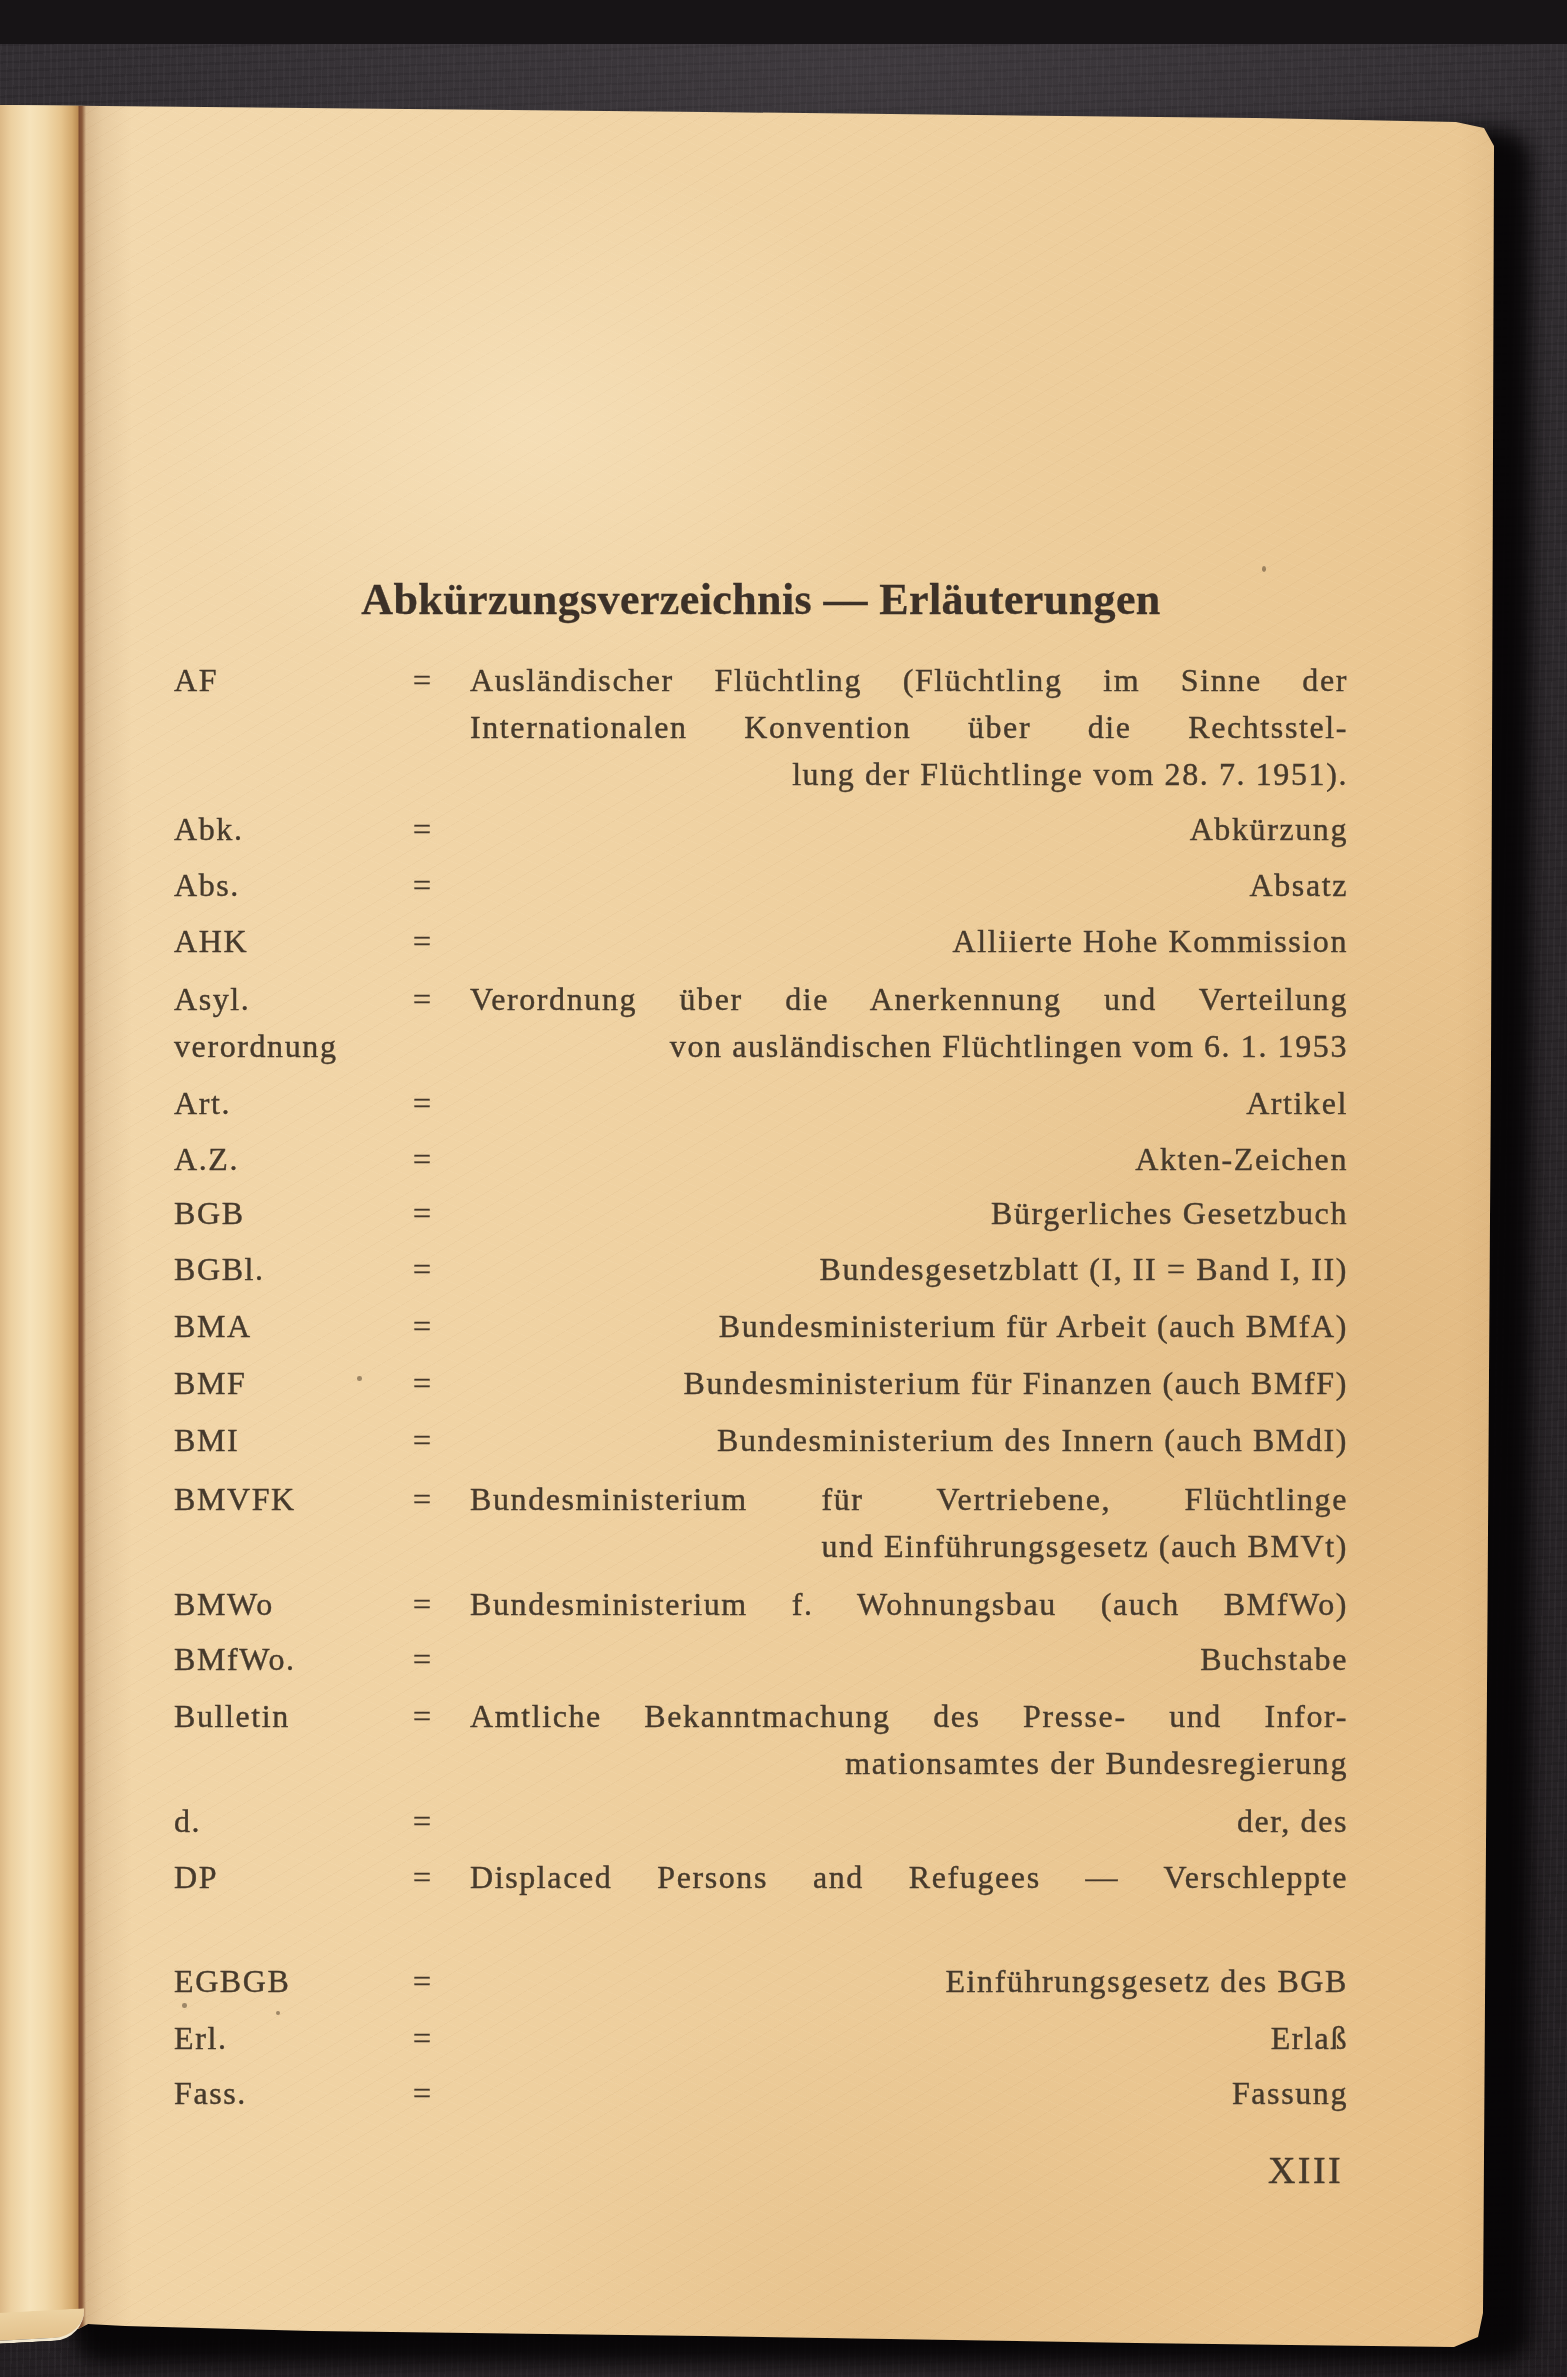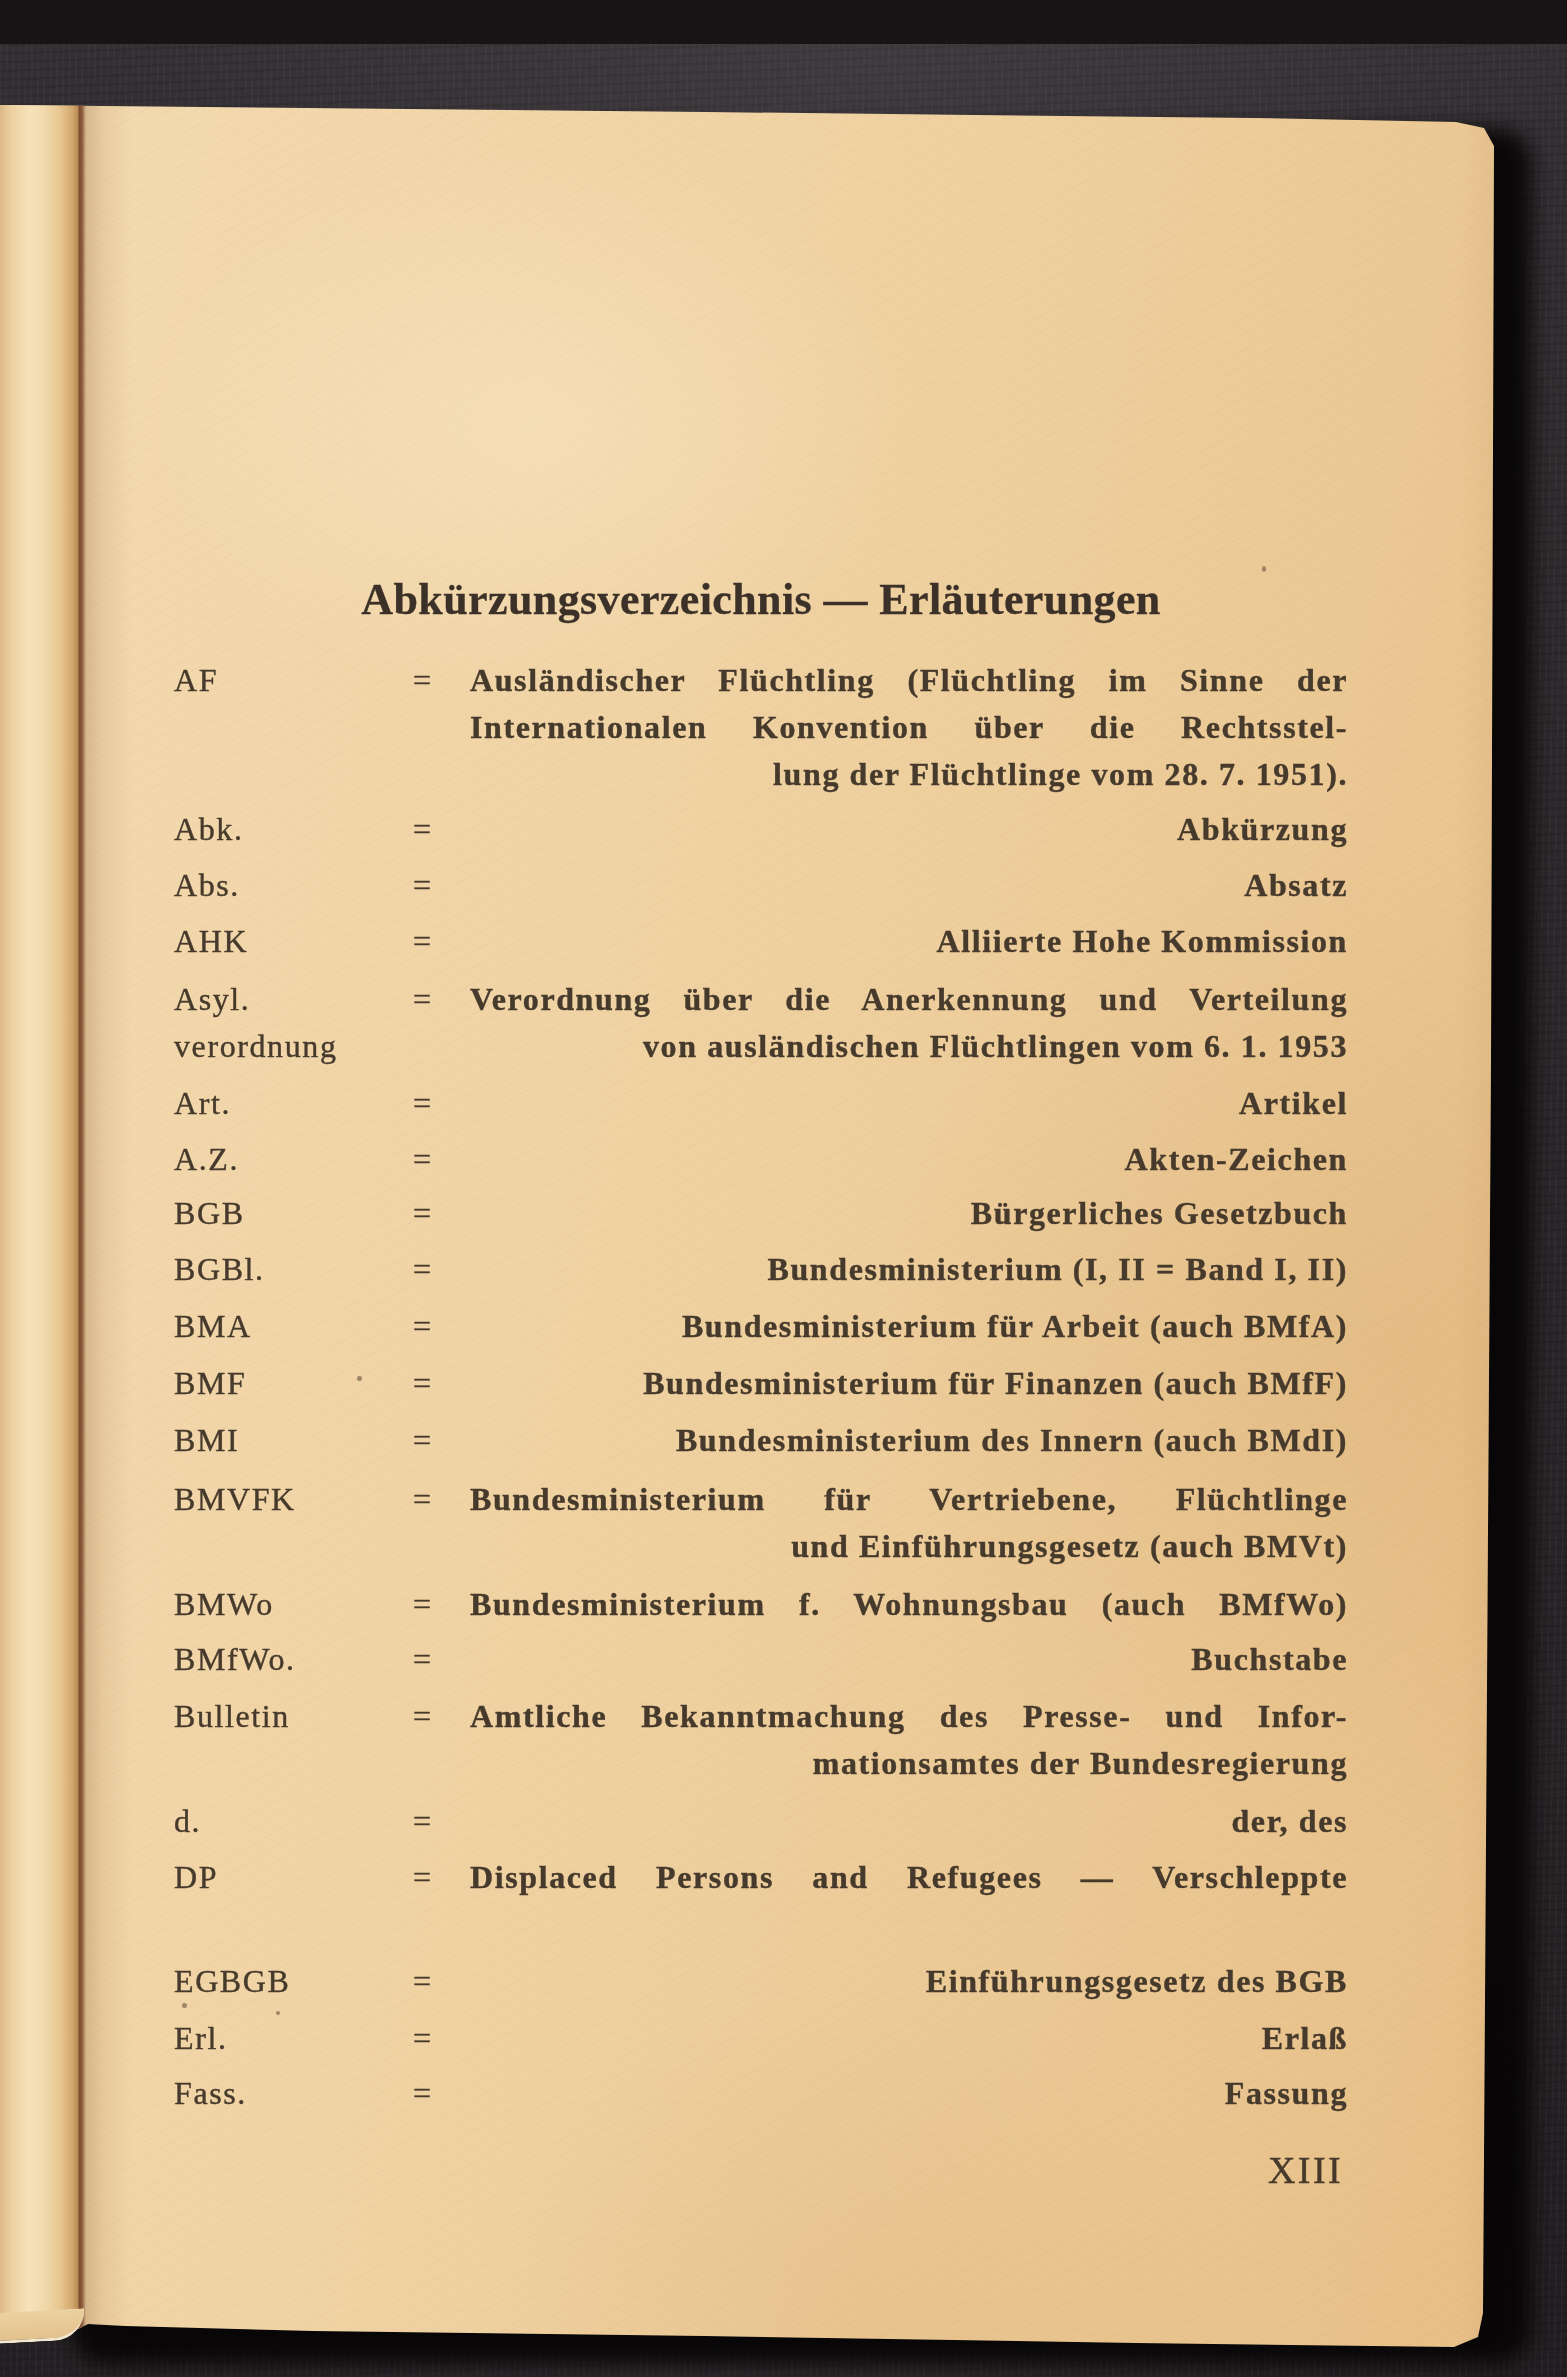--- a/index.html
+++ b/index.html
@@ -57,21 +57,21 @@
 
   
   .ink{color:#463a2c;-webkit-text-stroke:0.4px #463a2c;}
   .title{position:absolute;left:174px;width:1174px;top:530px;text-align:center;
     font-size:44px;font-weight:700;letter-spacing:0.4px;color:#3c3128;
     -webkit-text-stroke:0.3px #3c3128;white-space:nowrap;}
   .row{position:absolute;left:174px;width:1174px;font-size:32px;letter-spacing:1.6px;}
   .row .a,.row .a2{position:absolute;left:0;line-height:47px;white-space:nowrap;}
   .row .a2{top:47px;}
   .row .e{position:absolute;left:239px;line-height:47px;}
-  .row .d{position:absolute;left:296px;width:878px;font-weight:bold;}
+  .row .d{position:absolute;left:296px;width:878px;}
   .row .d .l{line-height:47px;text-align:right;}
   .row .d .jl{text-align:justify;text-align-last:justify;}
   .pagenum{position:absolute;left:1268px;top:2103px;font-size:38px;
     letter-spacing:2.4px;line-height:46px;}
   .speck{position:absolute;border-radius:50%;background:#5a4733;opacity:.55;}
 </style>
 </head>
 <body>
 
 <div id="root">
@@ -149,21 +149,21 @@
       <span class="e">=</span>
       <div class="d">
         <div class="l">Bürgerliches Gesetzbuch</div>
       </div>
     </div>
 
     <div class="row ink" style="top:1202px">
       <span class="a">BGBl.</span>
       <span class="e">=</span>
       <div class="d">
-        <div class="l">Bundesministerium (I, II = Band I, II)</div>
+        <div class="l">Bundesgesetzblatt (I, II = Band I, II)</div>
       </div>
     </div>
 
     <div class="row ink" style="top:1259px">
       <span class="a">BMA</span>
       <span class="e">=</span>
       <div class="d">
         <div class="l">Bundesministerium für Arbeit (auch BMfA)</div>
       </div>
     </div>

